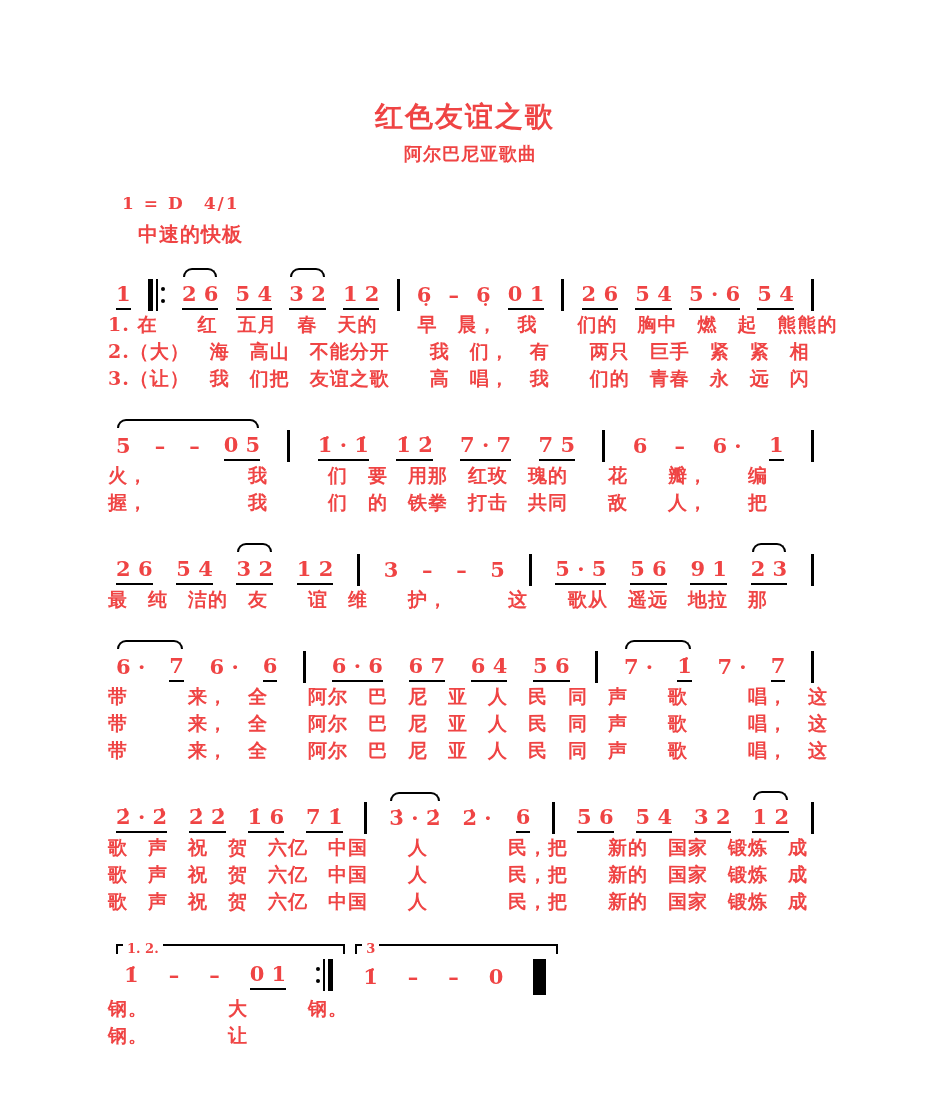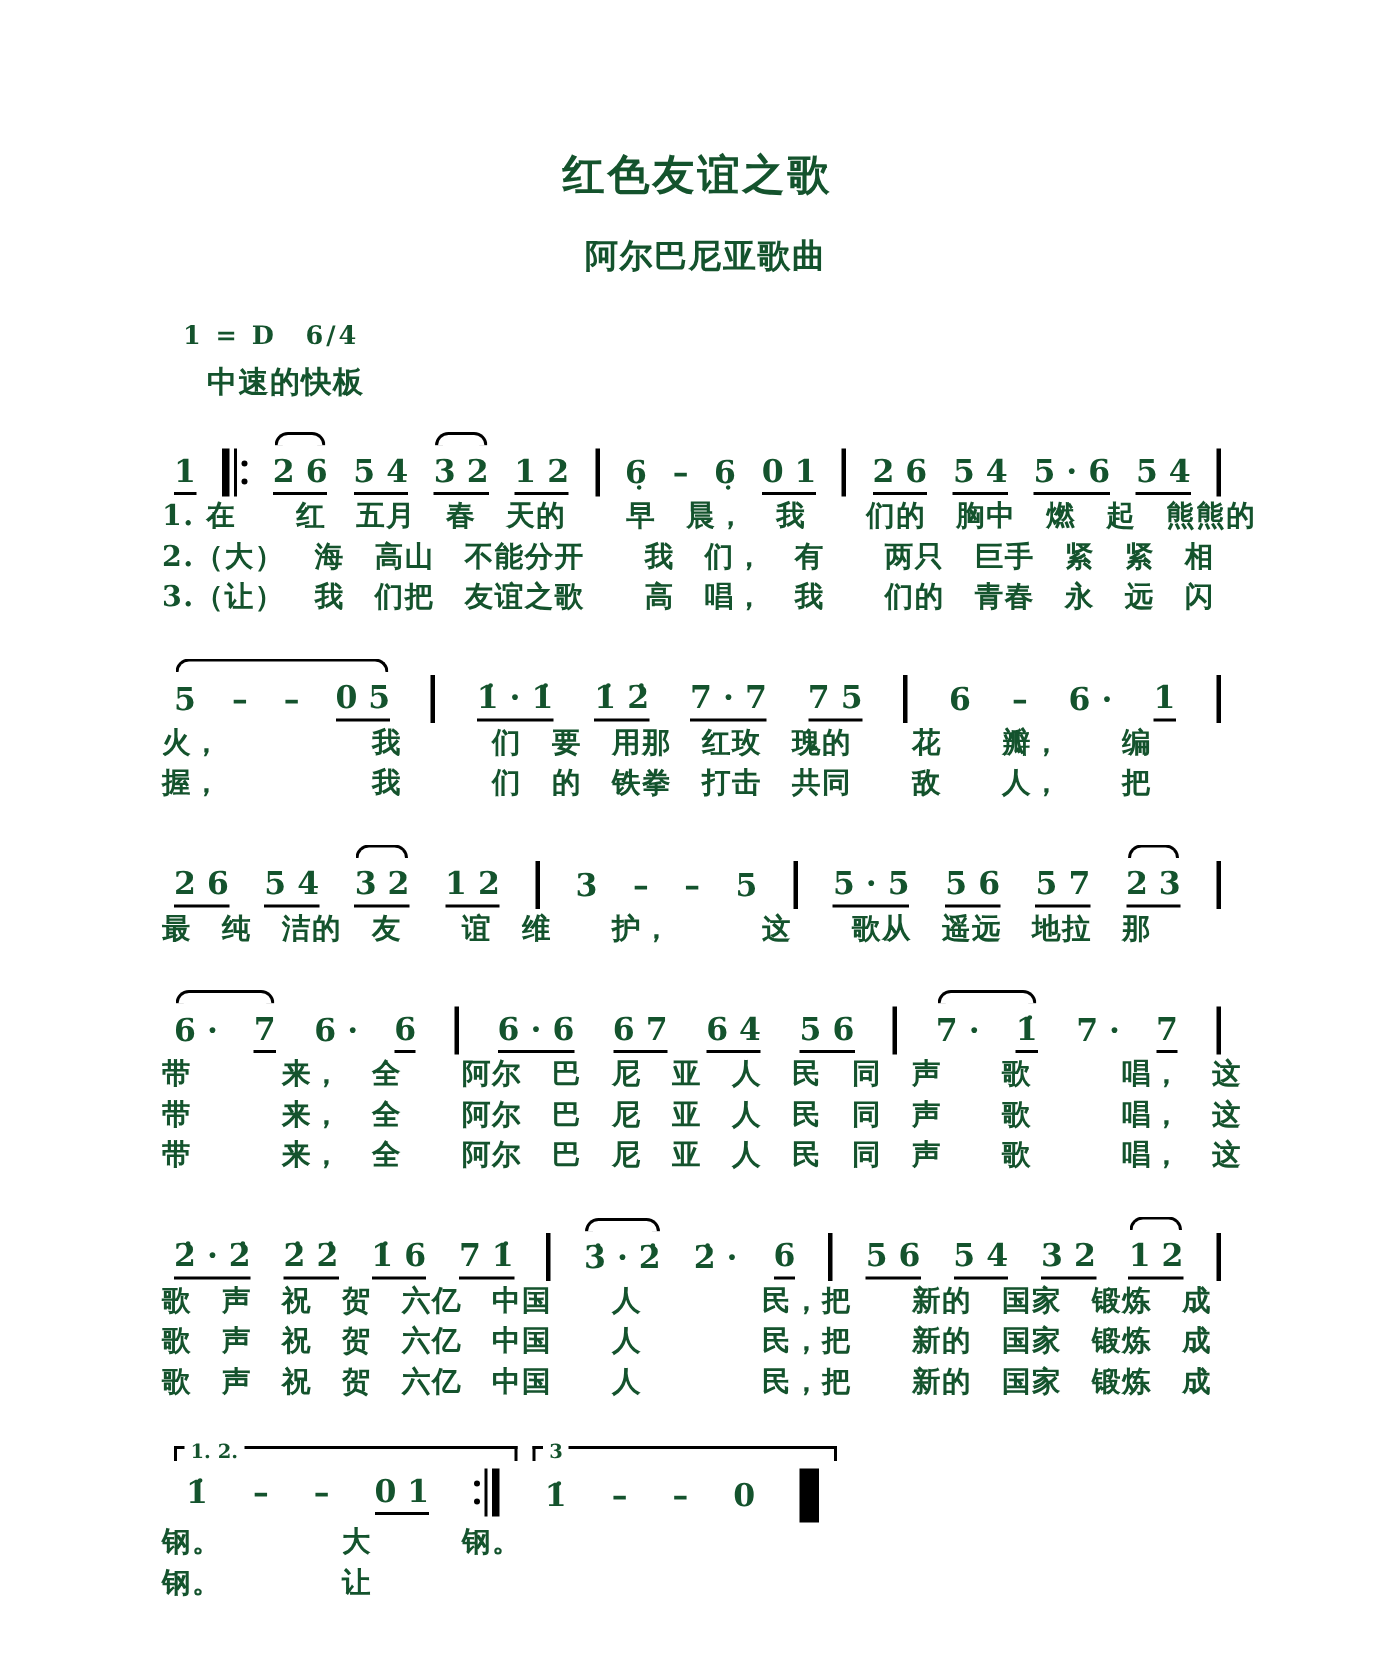--- a/index.html
+++ b/index.html
@@ -1,24 +1,24 @@
 <!DOCTYPE html>
 <html><head>
 <meta charset="utf-8">
 <style>
   * { margin:0; padding:0; box-sizing:border-box; }
   html,body { background:#fff; }
   .page {
     position:relative; width:930px; height:1103px; margin:0 auto;
-    background:#fff; color:#14532d; overflow:hidden;
+    background:#fff; color:#ef4444; overflow:hidden;
     font-family:"DejaVu Serif", serif;
   }
   .header { text-align:center; padding-top:98px; }
   .title { font-size:28px; font-weight:bold; letter-spacing:2px; }
-  .subtitle { font-size:22px; font-weight:bold; margin-top:20px; letter-spacing:1px;padding-left:11px; }
+  .subtitle { font-size:18px; font-weight:bold; margin-top:6px; letter-spacing:1px;padding-left:11px; }
   .meta { margin:26px 0 0 122px; }
   .keyline { font-size:17px; font-weight:bold; letter-spacing:2px; }
   .tempo { font-size:20px; font-weight:bold; margin:6px 0 0 16px; letter-spacing:1px; }
   .score { margin:16px 116px 0 116px; }
   .system { margin-bottom:23px; }
   .notes-row {
     display:flex; justify-content:space-between; align-items:center;
     padding-top:15px; min-height:45px;
   }
   .notes-row.inner { justify-content:flex-start; gap:30px; padding-top:3px; min-height:34px; }
@@ -49,21 +49,21 @@
 </style>
 </head>
 <body>
 
 <div class="page">
   <div class="header">
     <div class="title">红色友谊之歌</div>
     <div class="subtitle">阿尔巴尼亚歌曲</div>
   </div>
   <div class="meta">
-    <div class="keyline"><span>1 = D</span>　<span>6/4</span></div>
+    <div class="keyline"><span>1 = D</span>　<span>4/1</span></div>
     <div class="tempo">中速的快板</div>
   </div>
   <div class="score" id="score">
       <div class="system">
         <div class="notes-row">
           <span class="cell u">1</span>
           <span class="rb">
             <i class="bthick"></i>
             <i class="bthin"></i>
             <span class="rdots">
@@ -122,21 +122,21 @@
           <span class="cell u">3 2<span class="slur"></span></span>
           <span class="cell u">1 2</span>
           <span class="bar"></span>
           <span class="cell">3</span>
           <span class="dash">–</span>
           <span class="dash">–</span>
           <span class="cell">5</span>
           <span class="bar"></span>
           <span class="cell u">5 · 5</span>
           <span class="cell u">5 6</span>
-          <span class="cell u">5 7</span>
+          <span class="cell u">9 1</span>
           <span class="cell u">2 3<span class="slur"></span></span>
           <span class="bar"></span>
         </div>
         <div class="lyric-row">最　纯　洁的　友　　谊　维　　护，　　　这　　歌从　遥远　地拉　那</div>
       </div>
       <div class="system">
         <div class="notes-row">
           <span class="grp">
             <span class="slur"></span>
             <span class="cell">6 ·</span>

